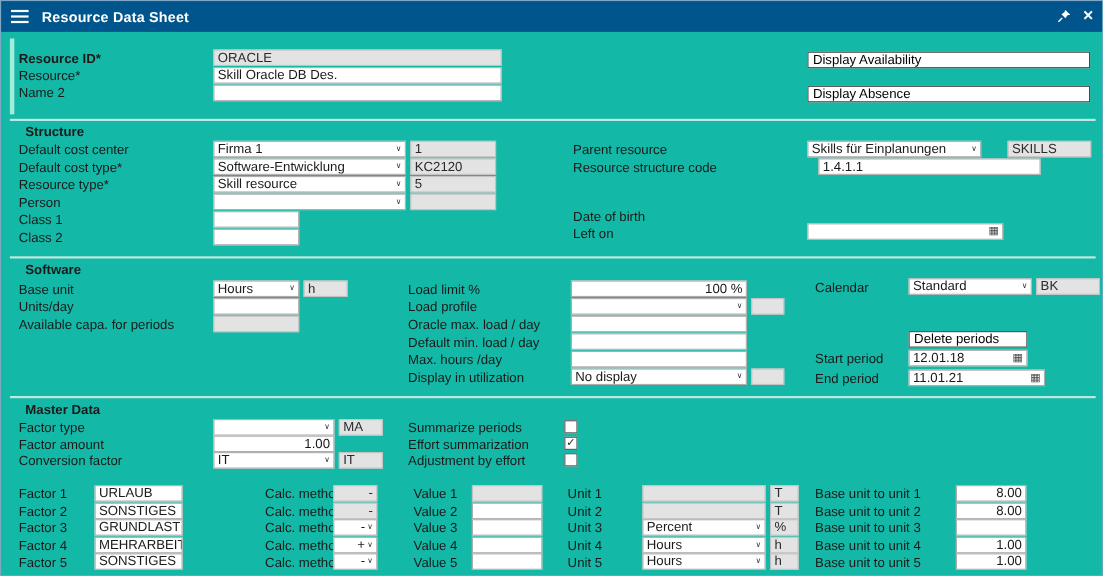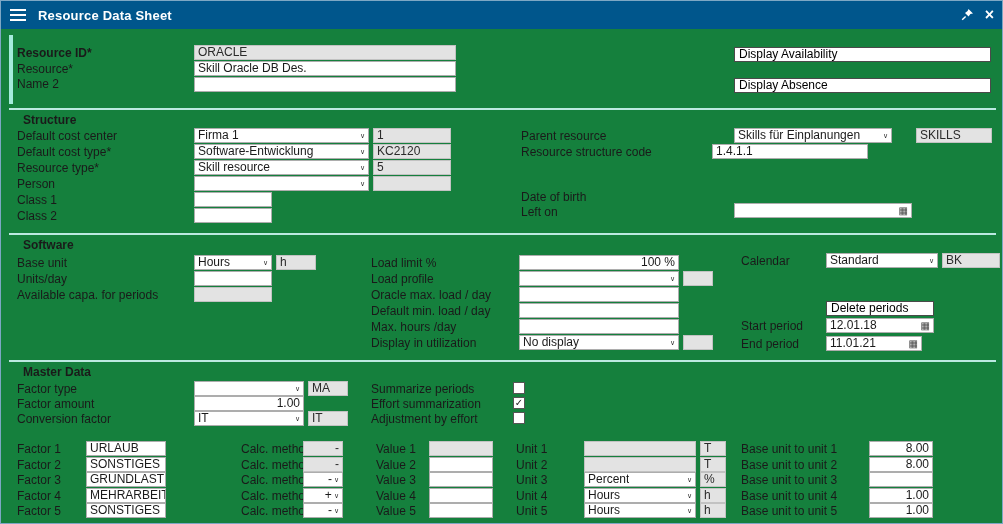--- a/index.html
+++ b/index.html
@@ -1,16 +1,16 @@
 <!DOCTYPE html>
 <html><head>
 <meta charset="utf-8">
 <style>
   html,body{margin:0;padding:0;background:#cfd6dc}
-  .app{position:relative;width:1003px;height:524px;background:#15803d;
+  .app{position:relative;width:1003px;height:524px;background:#14b8a6;
        font-family:"Liberation Sans",sans-serif;font-size:12px;color:#1a1a1a;
        overflow:hidden;border:1px solid #7da7c4;box-sizing:border-box}
   .titlebar{position:absolute;top:0;left:0;right:0;height:28px;background:#00568C;color:#fff;
             display:flex;align-items:center}
   .burger{width:16px;height:12px;margin-left:9px;display:flex;flex-direction:column;
           justify-content:space-between;cursor:pointer}
   .burger i{height:2px;background:#fff;display:block}
   .wtitle{margin-left:12px;font-size:13px;font-weight:600;letter-spacing:.2px}
   .titlebtn{position:absolute;top:6px;cursor:pointer;color:#fff;line-height:16px}
   .close{right:8px;font-size:16px;font-weight:bold}
@@ -105,21 +105,21 @@
   <span class="lbl" style="left:520px;top:144px">Resource structure code</span>
   <span class="lbl" style="left:520px;top:189px">Date of birth</span>
   <span class="lbl" style="left:520px;top:204px">Left on</span>
 
   <div class="fld dd" style="left:733px;top:127px;width:158px">
     <span class="val">Skills für Einplanungen</span>
     <span class="chev">∨</span>
   </div>
   <div class="fld ro" style="left:915px;top:127px;width:76px">SKILLS</div>
 
-  <div class="fld" style="left:711px;top:143px;width:156px">1.4.1.1</div>
+  <div class="fld" style="left:743px;top:143px;width:202px">1.4.1.1</div>
 
   <div class="fld dd" style="left:733px;top:202px;width:178px">
     <span class="val"></span>
     <span class="cal">▦</span>
   </div>
 
   <div class="sep" style="top:232px"></div>
   <span class="hd" style="left:22px;top:237px">Software</span>
 
   <span class="lbl" style="left:16px;top:255px">Base unit</span>
@@ -163,21 +163,21 @@
   </div>
   <div class="fld ro" style="left:941px;top:252px;width:58px">BK</div>
 
   <button class="btn" style="left:825px;top:300px;width:108px">Delete periods</button>
   <span class="lbl" style="left:740px;top:318px">Start period</span>
   <div class="fld dd" style="left:825px;top:317px;width:108px">
     <span class="val">12.01.18</span>
     <span class="cal">▦</span>
   </div>
   <span class="lbl" style="left:740px;top:336px">End period</span>
-  <div class="fld dd" style="left:825px;top:335px;width:96px">
+  <div class="fld dd" style="left:825px;top:335px;width:124px">
     <span class="val">11.01.21</span>
     <span class="cal">▦</span>
   </div>
 
   <div class="sep" style="top:359px"></div>
   <span class="hd" style="left:22px;top:364px">Master Data</span>
 
   <span class="lbl" style="left:16px;top:381px">Factor type</span>
   <span class="lbl" style="left:16px;top:396px">Factor amount</span>
   <span class="lbl" style="left:16px;top:411px">Conversion factor</span>

